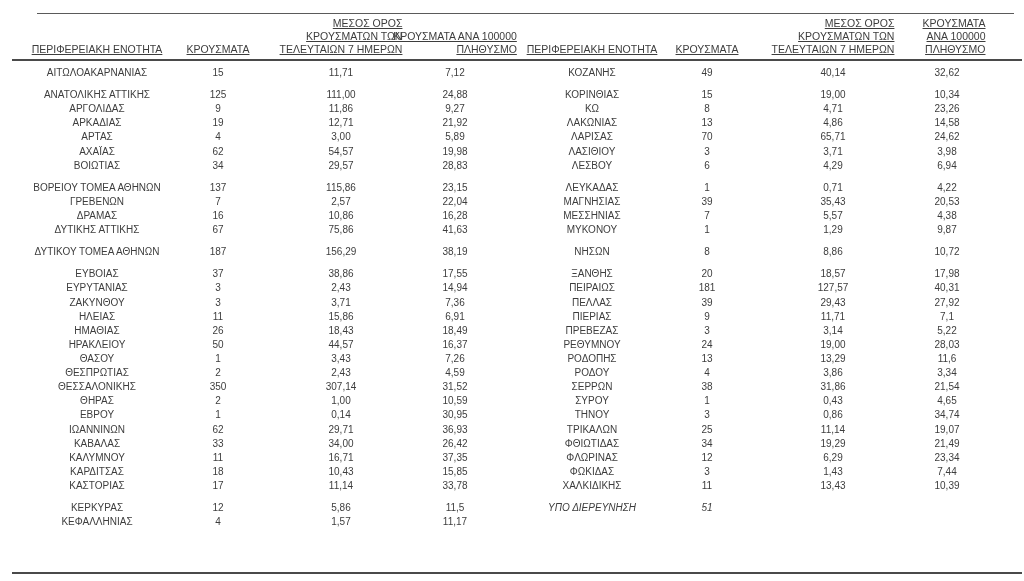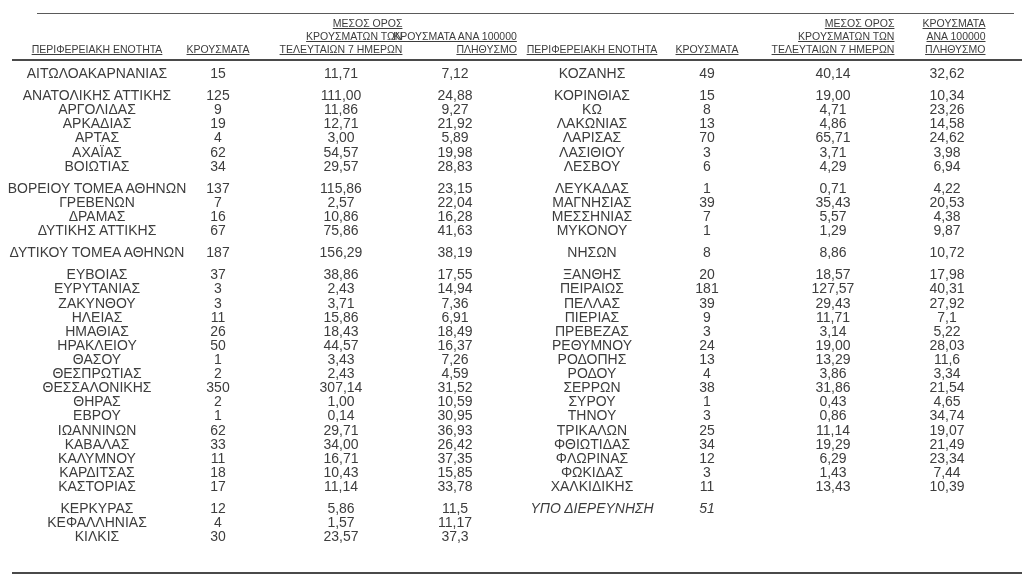--- a/index.html
+++ b/index.html
@@ -13,21 +13,21 @@
   }
   .rule{position:absolute;background:#4a4a4a;}
   #top-rule{top:13px;left:37px;width:977px;height:1px;background:#5a5a5a;}
   #header-rule{top:59px;left:12px;width:1010px;height:2px;}
   #bottom-rule{top:572px;left:12px;width:1010px;height:2px;}
   #header{position:absolute;top:14px;left:0;width:1024px;height:45px;font-size:10.5px;}
   #header span{
     position:absolute;bottom:3px;transform:translateX(-50%);
     white-space:pre-line;text-align:right;line-height:13px;text-decoration:underline;
   }
-  #tbody{position:absolute;top:66px;left:0;width:972px;font-size:14px;}
+  #tbody{position:absolute;top:66px;left:0;width:972px;font-size:10px;}
   .row{position:relative;height:14.12px;}
   .gap{height:8px;}
   .row span{
     position:absolute;top:0;transform:translateX(-50%);
     white-space:nowrap;line-height:14.12px;text-align:center;
   }
   .c0{left:97px;}  .c1{left:218px;} .c2{left:341px;} .c3{left:455px;}
   .c4{left:592px;} .c5{left:707px;} .c6{left:833px;} .c7{left:947px;}
   .it{font-style:italic;}
 </style>
@@ -355,26 +355,16 @@
       <div class="row">
         <span class="c0">ΚΕΦΑΛΛΗΝΙΑΣ</span>
         <span class="c1">4</span>
         <span class="c2">1,57</span>
         <span class="c3">11,17</span>
         <span class="c4"></span>
         <span class="c5"></span>
         <span class="c6"></span>
         <span class="c7"></span>
       </div>
-      <div class="row">
-        <span class="c0">ΚΙΛΚΙΣ</span>
-        <span class="c1">30</span>
-        <span class="c2">23,57</span>
-        <span class="c3">37,3</span>
-        <span class="c4"></span>
-        <span class="c5"></span>
-        <span class="c6"></span>
-        <span class="c7"></span>
-      </div>
     </div>
 
   <div id="bottom-rule" class="rule"></div>
 </div>
 
 </body></html>

